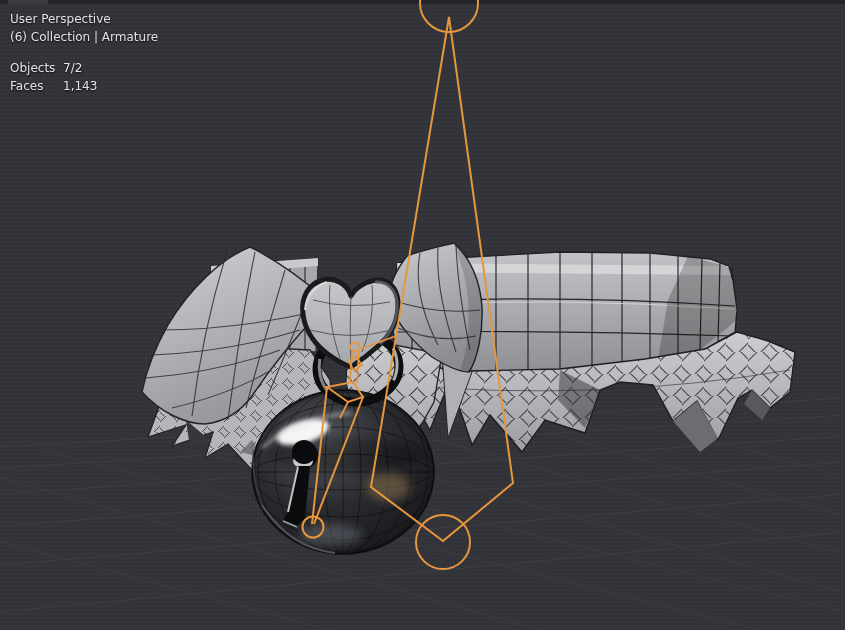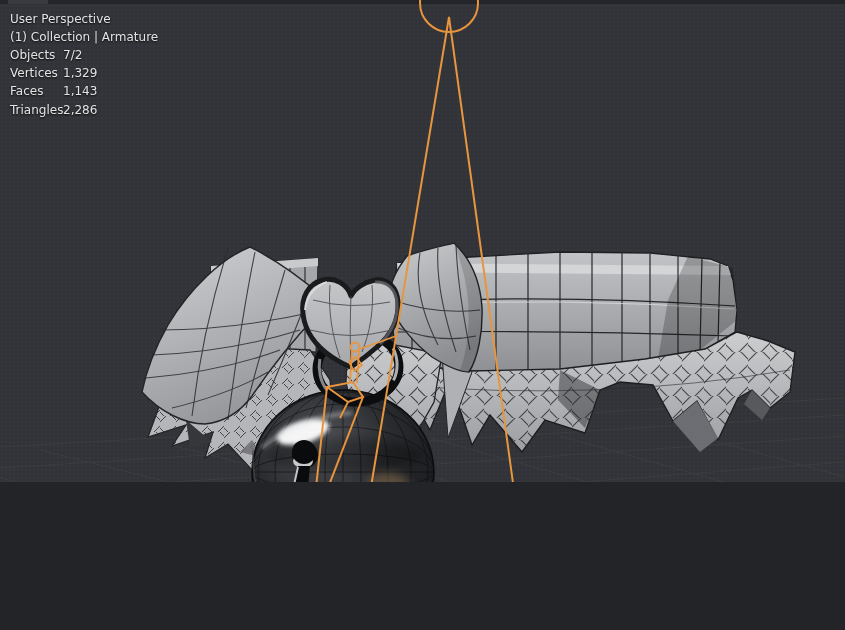--- a/index.html
+++ b/index.html
@@ -1,28 +1,28 @@
 <!DOCTYPE html>
 <html><head>
 <meta charset="utf-8">
 <style>
   html,body{margin:0;padding:0;background:#232428;}
   .viewport{
-    position:relative;width:845px;height:482px;overflow:hidden;
+    position:relative;width:845px;height:630px;overflow:hidden;
     background:#323338;
     background-image:radial-gradient(rgba(255,255,255,.022) 1px, transparent 1px);
     background-size:4px 4px;
     font-family:"DejaVu Sans","Liberation Sans",sans-serif;
   }
   svg.scene{position:absolute;left:0;top:0;}
   .hud{
     position:absolute;left:10px;top:10px;color:#e2e3e4;font-size:12px;line-height:18px;
     text-shadow:0 1px 2px rgba(0,0,0,.85);white-space:nowrap;pointer-events:none;
   }
-  .hud .stats{}
+  .hud .stats{margin-top:13px;}
   .stat-row{display:flex;line-height:18.2px;}
   .stat-row .lbl{width:53px;}
   .stat-row .val{}
 </style>
 </head>
 <body>
 
 <div class="viewport">
 
 <svg class="scene" width="845" height="630" viewBox="0 0 845 630">
@@ -256,34 +256,26 @@
       <line x1="359" y1="351" x2="357" y2="383"></line>
       <polygon points="349,362 356,357 362,365 354,371"></polygon>
       <line x1="360" y1="349" x2="396" y2="336"></line>
       <line x1="348" y1="402" x2="340" y2="418"></line>
     </g>
   </g>
 </svg>
 
 <div class="hud">
   <div>User Perspective</div>
-  <div>(1) Collection | Armature</div>
+  <div>(6) Collection | Armature</div>
   <div class="stats">
     <div class="stat-row">
       <span class="lbl">Objects</span>
       <span class="val">7/2</span>
     </div>
     <div class="stat-row">
-      <span class="lbl">Vertices</span>
-      <span class="val">1,329</span>
-    </div>
-    <div class="stat-row">
       <span class="lbl">Faces</span>
       <span class="val">1,143</span>
     </div>
-    <div class="stat-row">
-      <span class="lbl">Triangles</span>
-      <span class="val">2,286</span>
-    </div>
   </div>
 </div>
 
 </div>
 
 </body></html>

